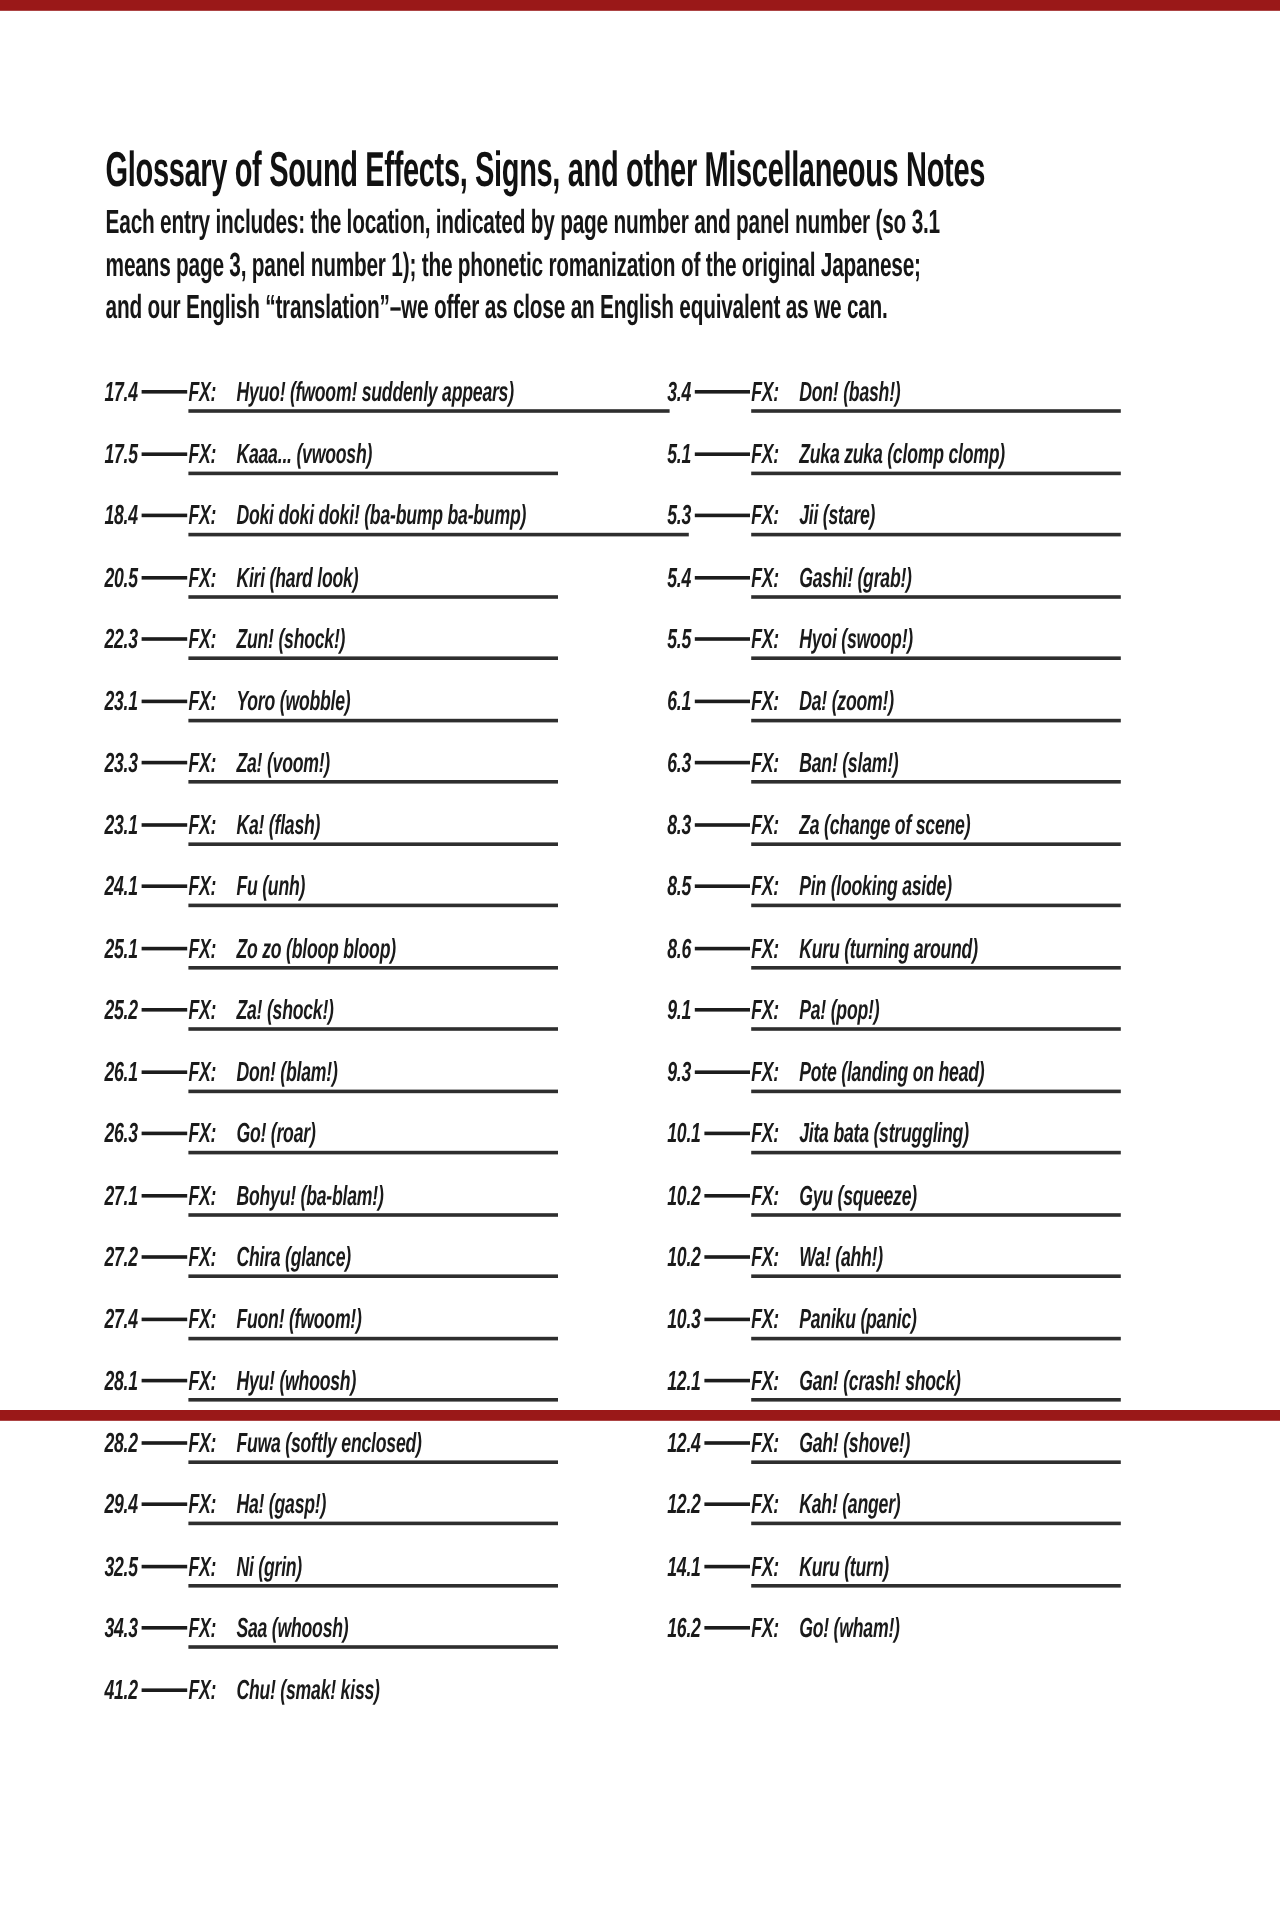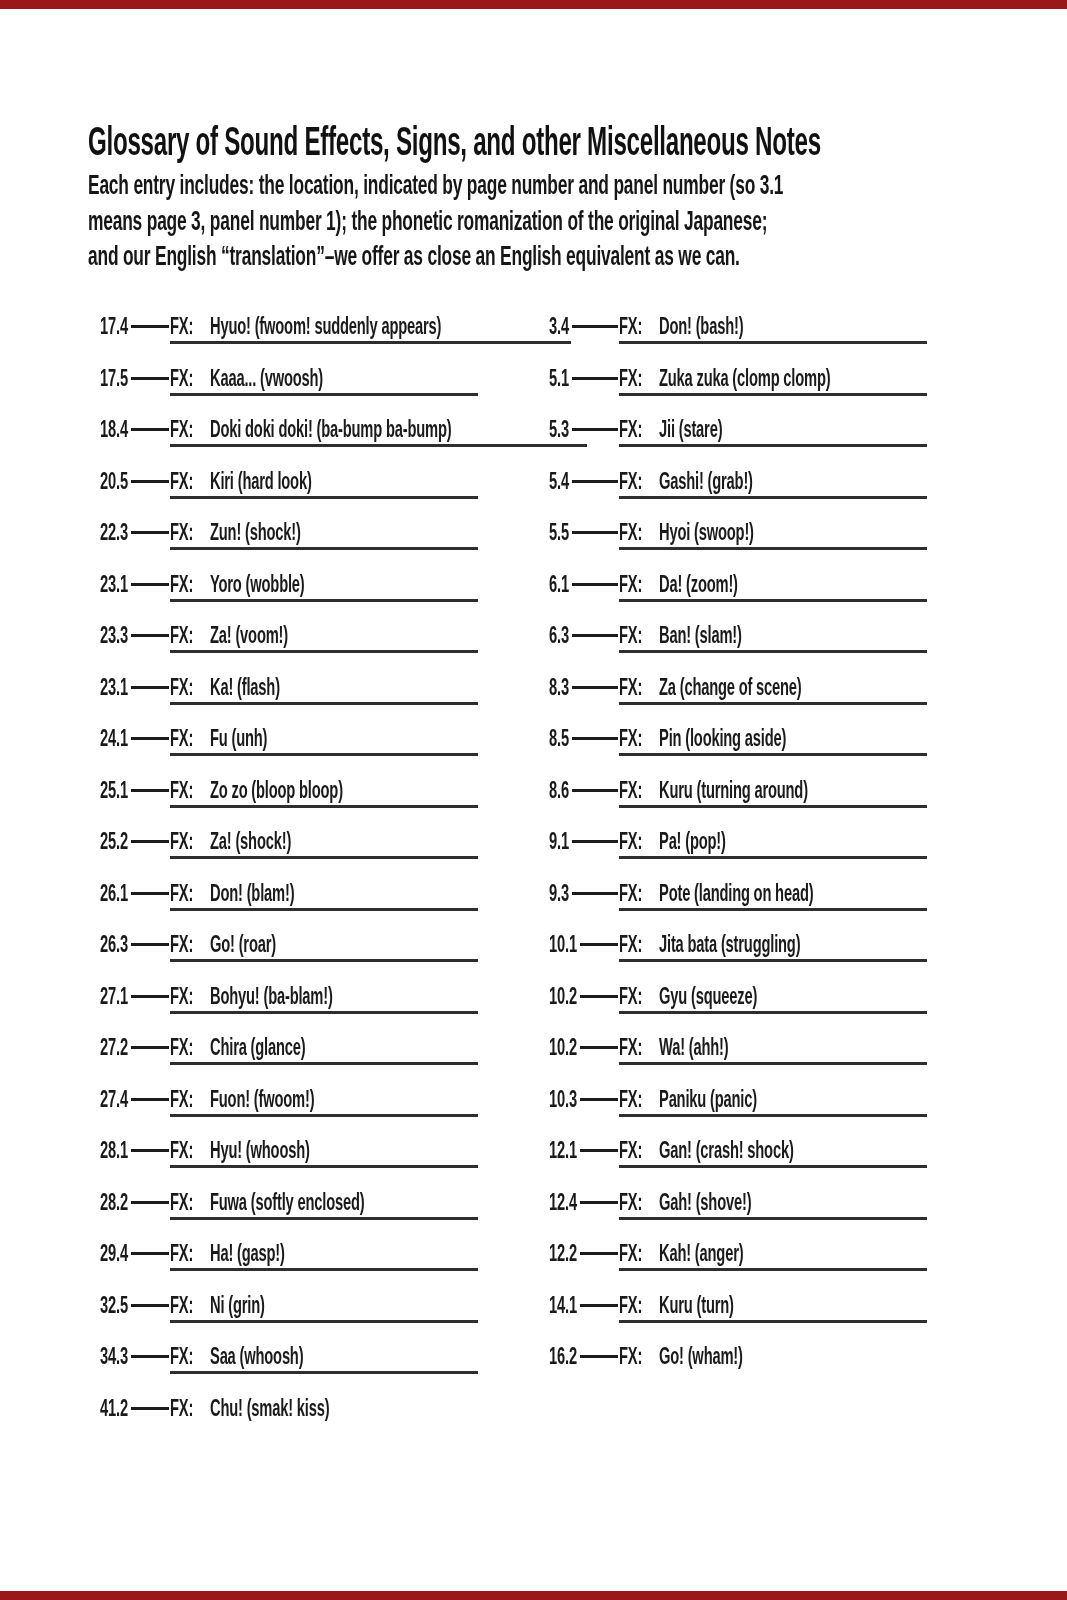--- a/index.html
+++ b/index.html
@@ -4,21 +4,21 @@
 <style>
   html,body{margin:0;padding:0;}
   body{
     width:1067px;height:1600px;
     background:#ffffff;
     font-family:"Liberation Sans", sans-serif;
     color:#1a1a1a;
     position:relative;
     overflow:hidden;
   }
-  .page{position:relative;width:1067px;height:1600px;background:#fff;}
+  .page{position:relative;width:1067px;height:1184px;background:#fff;}
   .edge-bar{
     position:absolute;left:0;width:1067px;height:9px;
     background:#9a1818;
   }
   .edge-bar.top{top:0;}
   .edge-bar.bottom{bottom:0;}
 
   .title{
     position:absolute;left:88px;top:118px;
     font-size:41px;font-weight:700;letter-spacing:-0.5px;
@@ -30,25 +30,26 @@
     position:absolute;left:88px;top:167px;
     font-size:28px;font-weight:700;letter-spacing:-0.3px;
     line-height:35.5px;color:#161616;
   }
   .intro-line{
     white-space:nowrap;
     transform:scaleX(0.62);transform-origin:left center;
   }
 
   .columns{
-    position:absolute;left:100px;top:313px;
+    position:absolute;left:87px;top:313px;
     display:flex;
+    font-style:italic;
   }
   .column{width:378px;}
-  .column + .column{margin-left:71px;}
+  .column + .column{margin-left:91px;}
 
   .entry-row{
     display:flex;align-items:flex-start;
     height:51.5px;box-sizing:border-box;
   }
   .numwrap{
     display:flex;width:70px;flex:none;
   }
   .num{
     display:inline-block;

